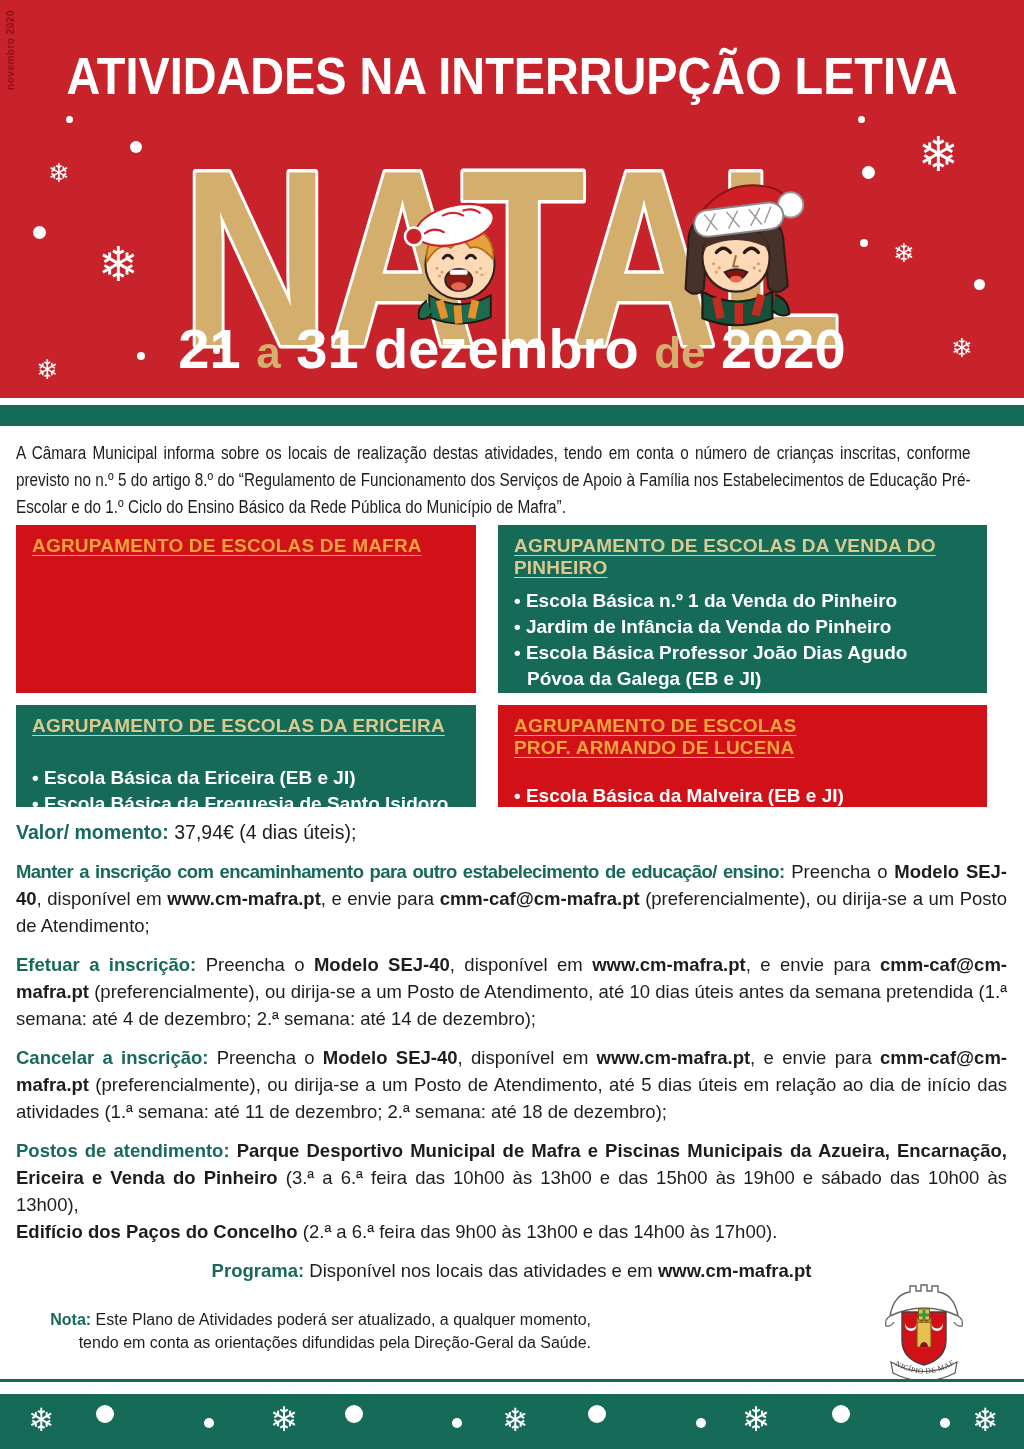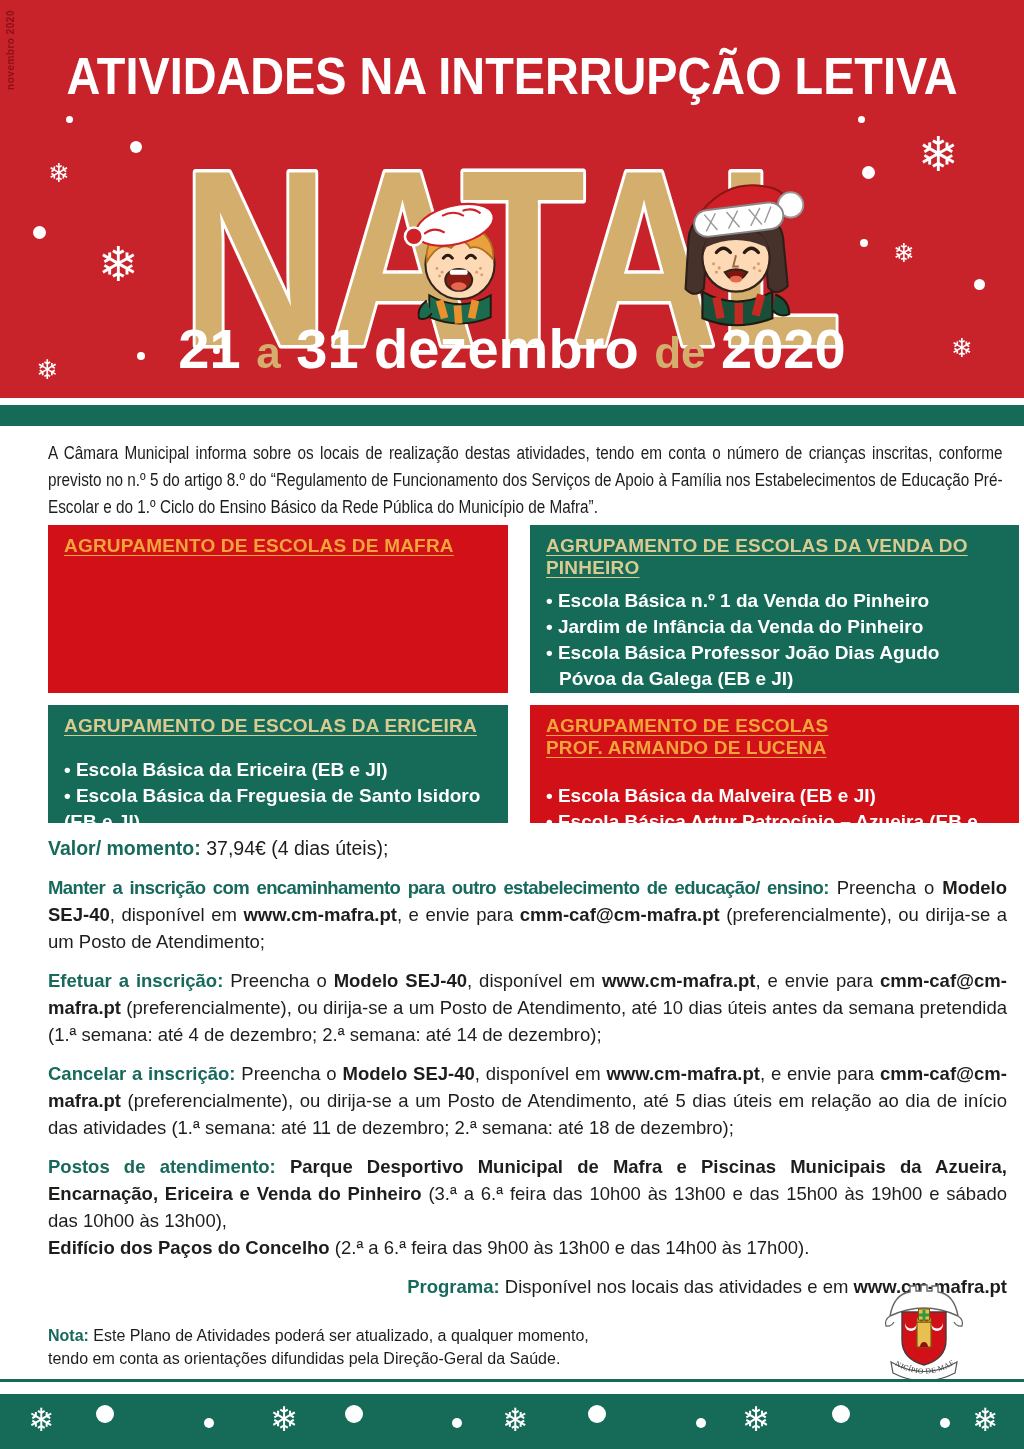--- a/index.html
+++ b/index.html
@@ -27,47 +27,47 @@
   .date-line .gold{color:var(--gold);font-size:44px}
   .decor{position:absolute}
   .decor.dot{background:#fff;border-radius:50%}
   .decor.flake{color:#fff;line-height:1;font-family:"DejaVu Sans",sans-serif}
 
   
   .gap-white{height:7px;background:#fff}
   .stripe-green{height:21px;background:var(--green)}
 
   
-  main{padding:0 17px 0 48px}
+  main{padding:0 17px 0 16px}
   .intro{margin:14px 0 0;width:1123px;transform:scaleX(.85);transform-origin:0 0;
          font-size:18px;line-height:27px;text-align:justify}
 
   .boxes{display:grid;grid-template-columns:460px 489px;column-gap:22px;row-gap:12px;margin-top:4px}
   .box{color:#fff;padding:10px 16px;overflow:hidden}
   .box.red{background:var(--box-red)}
   .box.green{background:var(--green)}
   .box.row1{height:168px}
-  .box.row2{height:118px}
+  .box.row2{height:102px}
   .box h2{margin:0;font-size:19px;font-weight:bold;letter-spacing:.2px;line-height:22px;
           text-decoration:underline;text-underline-offset:3px}
   .box.red h2{color:var(--gold-red-box)}
   .box.green h2{color:var(--gold-green-box)}
   .box ul{list-style:none;margin:9px 0 0;padding:0;font-weight:bold;font-size:19px;line-height:26px}
-  .box.ericeira ul{margin-top:20px}
+  .box.ericeira ul{margin-top:28px}
   .box.lucena ul{margin-top:24px}
   .box li::before{content:"• "}
   .box li .cont{display:block;padding-left:13px}
 
   .sec{margin:12px 0 0;font-size:18.5px;line-height:27px;text-align:justify}
   .sec .lead{color:var(--teal);font-weight:bold}
   .sec b{color:var(--ink)}
   .sec.manter .lead{letter-spacing:-.6px}
   .sec.valor{font-size:19.5px;text-align:left}
-  .sec.programa{text-align:right}
-  .nota{margin:24px 0 0;max-width:575px;font-size:16px;line-height:23px;text-align:left}
+  .sec.programa{text-align:center}
+  .nota{margin:24px 0 0;max-width:575px;font-size:16px;line-height:23px;text-align:right}
   .nota .lead{color:var(--teal);font-weight:bold}
 
   
   .footer-line{position:absolute;left:0;top:1379px;width:1024px;height:3px;background:var(--green)}
   .footer-bar{position:absolute;left:0;bottom:0;width:1024px;height:55px;background:var(--green);overflow:hidden}
   .crest{position:absolute;left:876px;top:1282px}
 </style>
 </head>
 <body>
 

